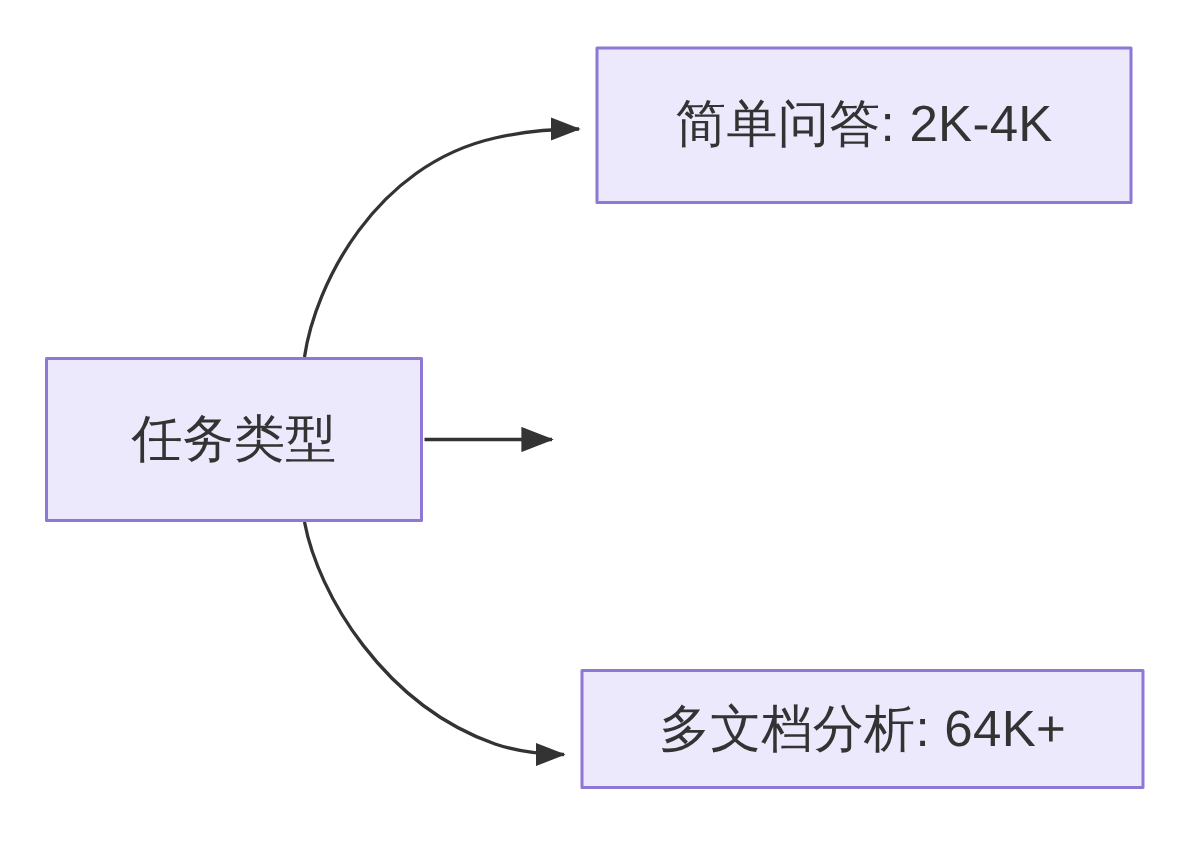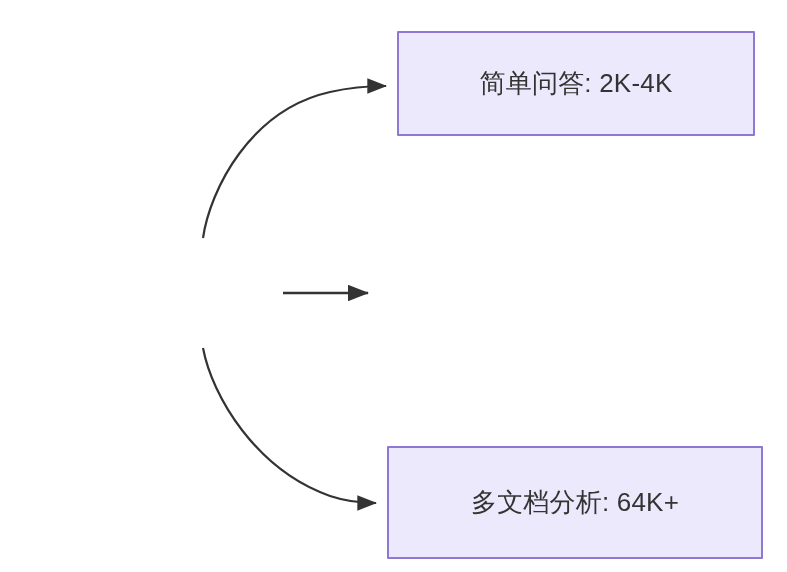--- a/index.html
+++ b/index.html
@@ -31,21 +31,21 @@
     box-sizing: border-box;
     background: #ebe9fb;
     border: 2.4px solid #8f77d6;
     border-radius: 1px;
     display: flex;
     align-items: center;
     justify-content: center;
     text-align: center;
   }
   .node-label {
-    font-size: 26px;
+    font-size: 34px;
     line-height: 1.2;
     color: #333333;
     letter-spacing: 0.2px;
     white-space: nowrap;
   }
   
   #node-root {
     left: 30px;
     top: 238px;
     width: 252px;
@@ -61,21 +61,21 @@
   #node-b2 {
     left: 379px;
     top: 237px;
     width: 391px;
     height: 111px;
   }
   #node-b3 {
     left: 387px;
     top: 446px;
     width: 376px;
-    height: 113px;
+    height: 80px;
   }
 </style>
 </head>
 <body>
 
 <div id="canvas">
 
   <svg id="edge-layer" viewBox="0 0 787 572">
     <defs>
       <marker id="arrowhead" markerWidth="9" markerHeight="7" refX="8.5" refY="3.5" orient="auto" markerUnits="strokeWidth">
@@ -83,20 +83,23 @@
       </marker>
     </defs>
 
     <path d="M 203 238 C 210 190, 250 110, 330 92 C 352 87, 370 86, 386 86" fill="none" stroke="#333333" stroke-width="2.2" marker-end="url(#arrowhead)"></path>
 
     <path d="M 283 293 L 368 293" fill="none" stroke="#333333" stroke-width="2.4" marker-end="url(#arrowhead)"></path>
 
     <path d="M 203 348 C 212 396, 256 470, 330 496 C 348 502, 362 503, 376 503" fill="none" stroke="#333333" stroke-width="2.2" marker-end="url(#arrowhead)"></path>
   </svg>
 
+  <div class="node" id="node-root">
+    <span class="node-label">任务类型</span>
+  </div>
 
   <div class="node" id="node-b1">
     <span class="node-label">简单问答: 2K-4K</span>
   </div>
 
 
   <div class="node" id="node-b3">
     <span class="node-label">多文档分析: 64K+</span>
   </div>
 

